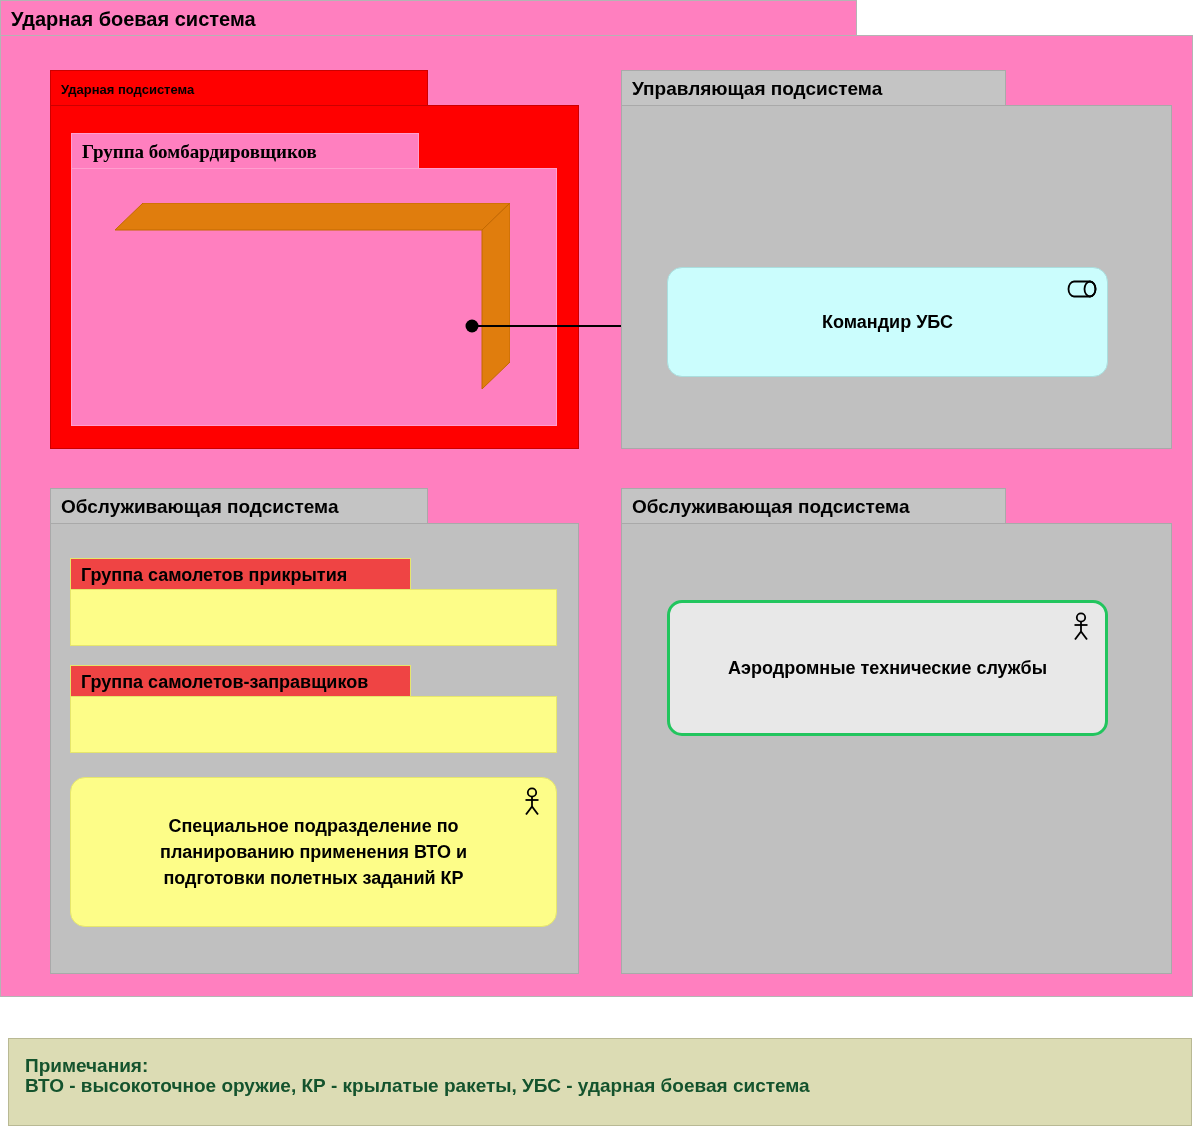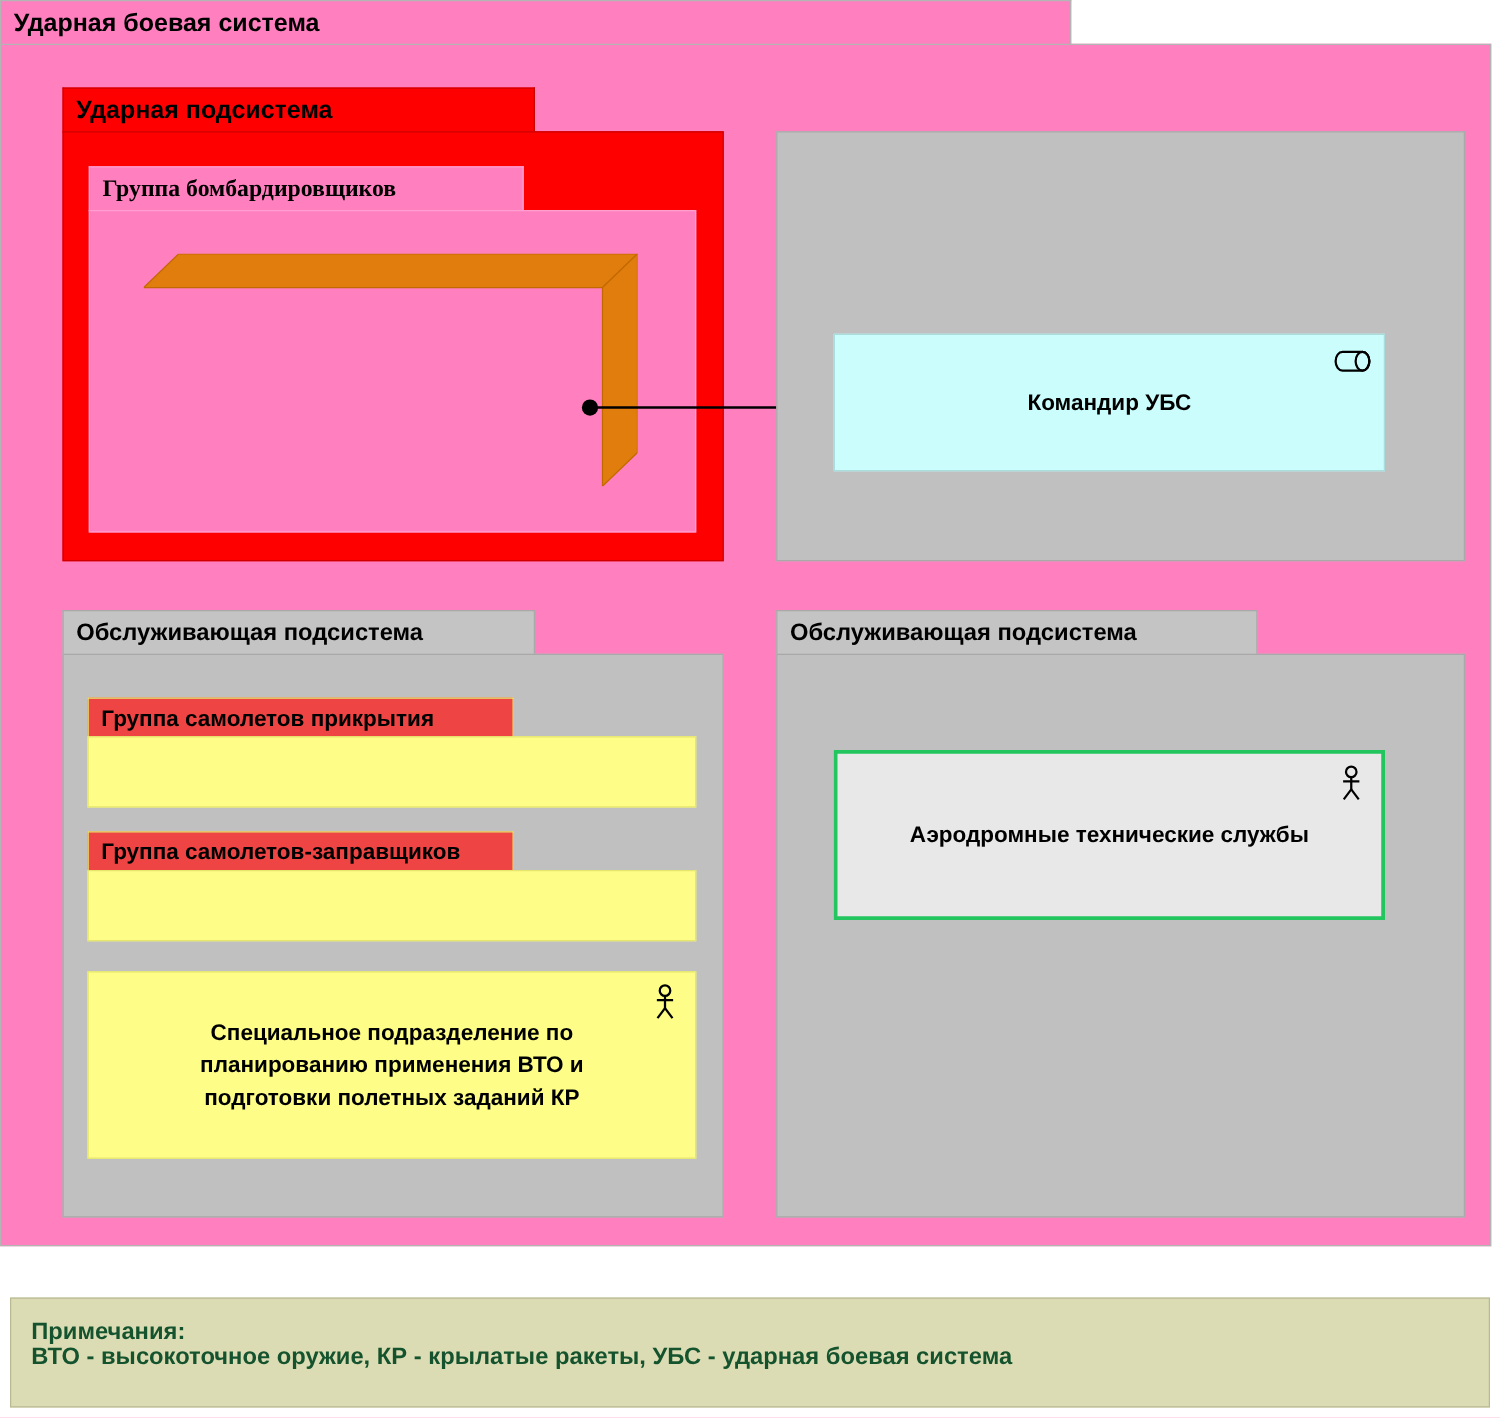--- a/index.html
+++ b/index.html
@@ -46,21 +46,21 @@
   
   #root-package { left: 0; top: 0; width: 1193px; height: 997px; }
   #root-package > .tab   { width: 857px;  height: 36px;  background: #ff7fbf; }
   #root-package > .body  { top: 35px; width: 1193px; height: 962px; background: #ff7fbf; }
   #root-package .tab-label { font-size: 20px; }
 
   
   #strike-subsystem { left: 50px; top: 70px; width: 529px; height: 379px; }
   #strike-subsystem > .tab  { width: 378px; height: 36px; background: #ff0000; border-color: #cc0000; }
   #strike-subsystem > .body { top: 35px; width: 529px; height: 344px; background: #ff0000; border-color: #cc0000; }
-  #strike-subsystem .tab-label { font-size: 20px; }
+  #strike-subsystem .tab-label { font-size: 13px; }
 
   
   #bomber-group { left: 71px; top: 133px; width: 486px; height: 293px; }
   #bomber-group > .tab  { width: 348px; height: 36px; background: #ff7fbf; border-color: #ff9fcf; font-family: Liberation Serif, serif; }
   #bomber-group > .body { top: 35px; width: 486px; height: 258px; background: #ff7fbf; border-color: #ff9fcf; }
   #bomber-group .tab-label { font-size: 19px; }
 
   
   #bomber-node {
     position: absolute;
@@ -126,20 +126,21 @@
   #support-subsystem > .body { top: 35px; width: 529px; height: 451px; }
 
   #service-subsystem { left: 621px; top: 488px; width: 551px; height: 486px; }
   #service-subsystem > .tab  { width: 385px; height: 36px; }
   #service-subsystem > .body { top: 35px; width: 551px; height: 451px; }
 
   
   .box {
     position: absolute;
     box-sizing: border-box;
+    border-radius: 15px;
   }
   .box .box-title {
     position: absolute;
     left: 14px; right: 14px;
     top: 50%;
     transform: translateY(-50%);
     text-align: center;
     font-size: 18px;
     font-weight: bold;
     color: #000;
@@ -255,20 +256,23 @@
   </svg>
 </div>
 
 <svg id="connector" viewBox="0 0 220 40">
   <circle cx="12" cy="20" r="6.5" fill="#000"></circle>
   <line x1="12" y1="20" x2="198" y2="20" stroke="#000" stroke-width="2"></line>
   <polygon points="210,20 194,13 194,27" fill="#000"></polygon>
 </svg>
 
 <div class="pkg gray-pkg" id="control-subsystem">
+  <div class="tab">
+    <span class="tab-label">Управляющая подсистема</span>
+  </div>
   <div class="body"></div>
 </div>
 
 <div class="box" id="commander-ubs-box">
   <div class="box-title">Командир УБС</div>
   <span class="cylinder-icon" style="right:10px; top:12px;">
     <svg width="30" height="18" viewBox="0 0 30 18">
       <path d="M7,1.5 L23,1.5 A5.5,7.5 0 0 1 23,16.5 L7,16.5 A5.5,7.5 0 0 1 7,1.5 Z" fill="none" stroke="#000" stroke-width="1.8"></path>
       <ellipse cx="23" cy="9" rx="5.5" ry="7.5" fill="none" stroke="#000" stroke-width="1.8"></ellipse>
     </svg>

